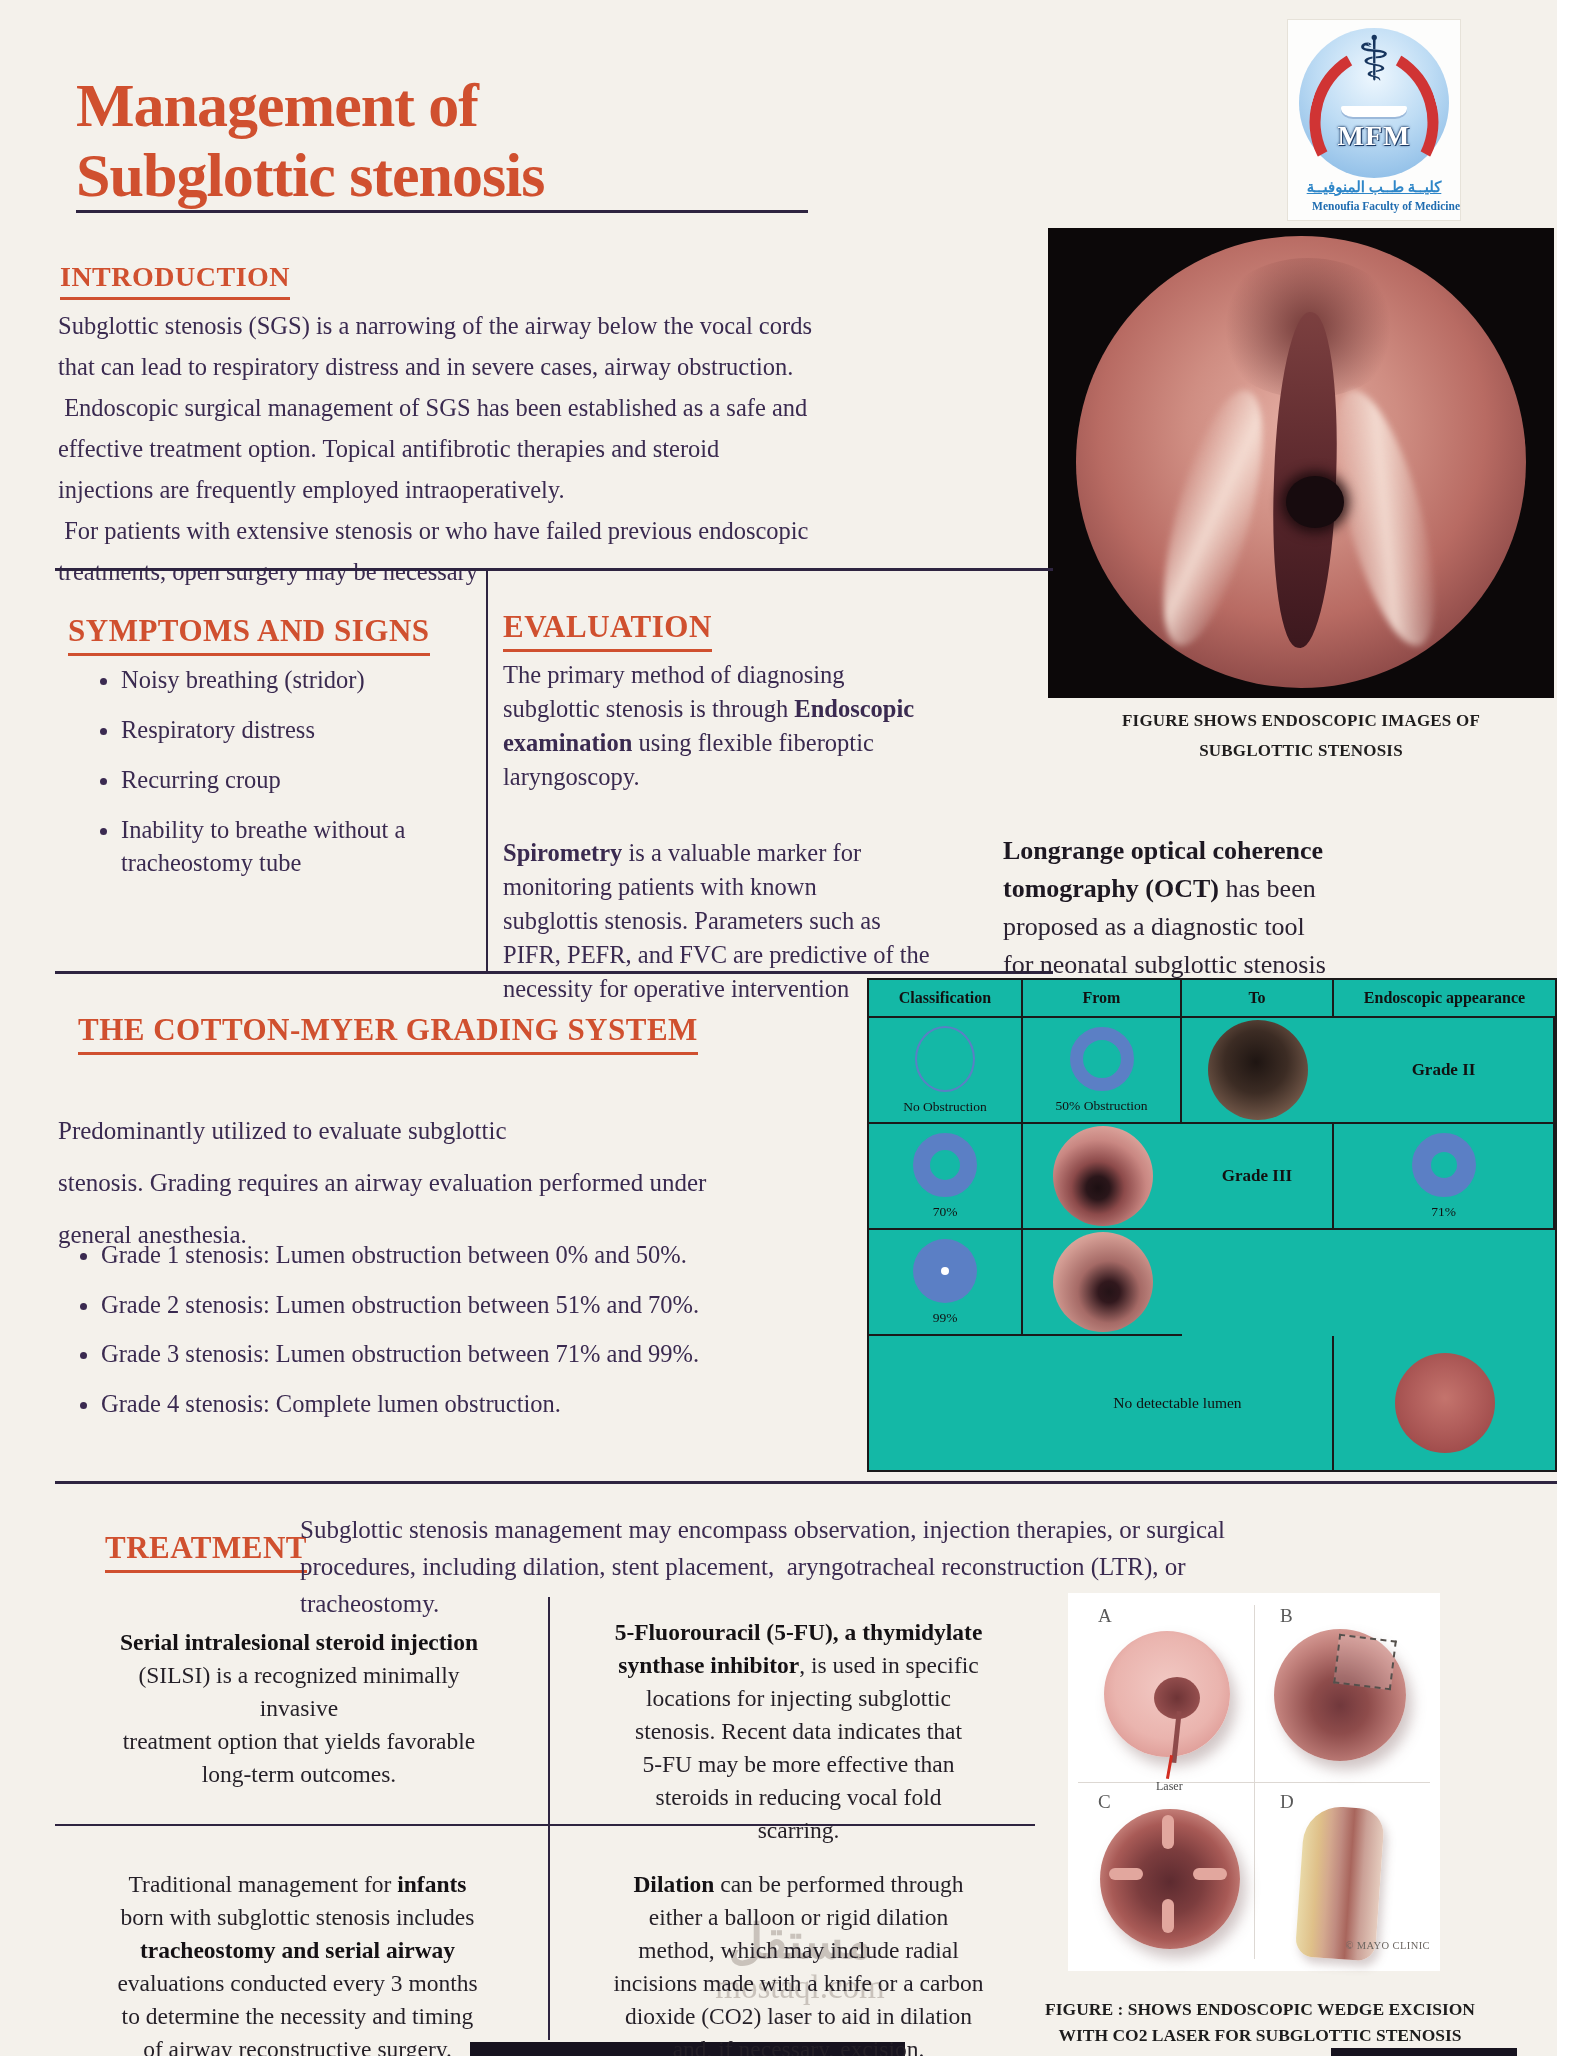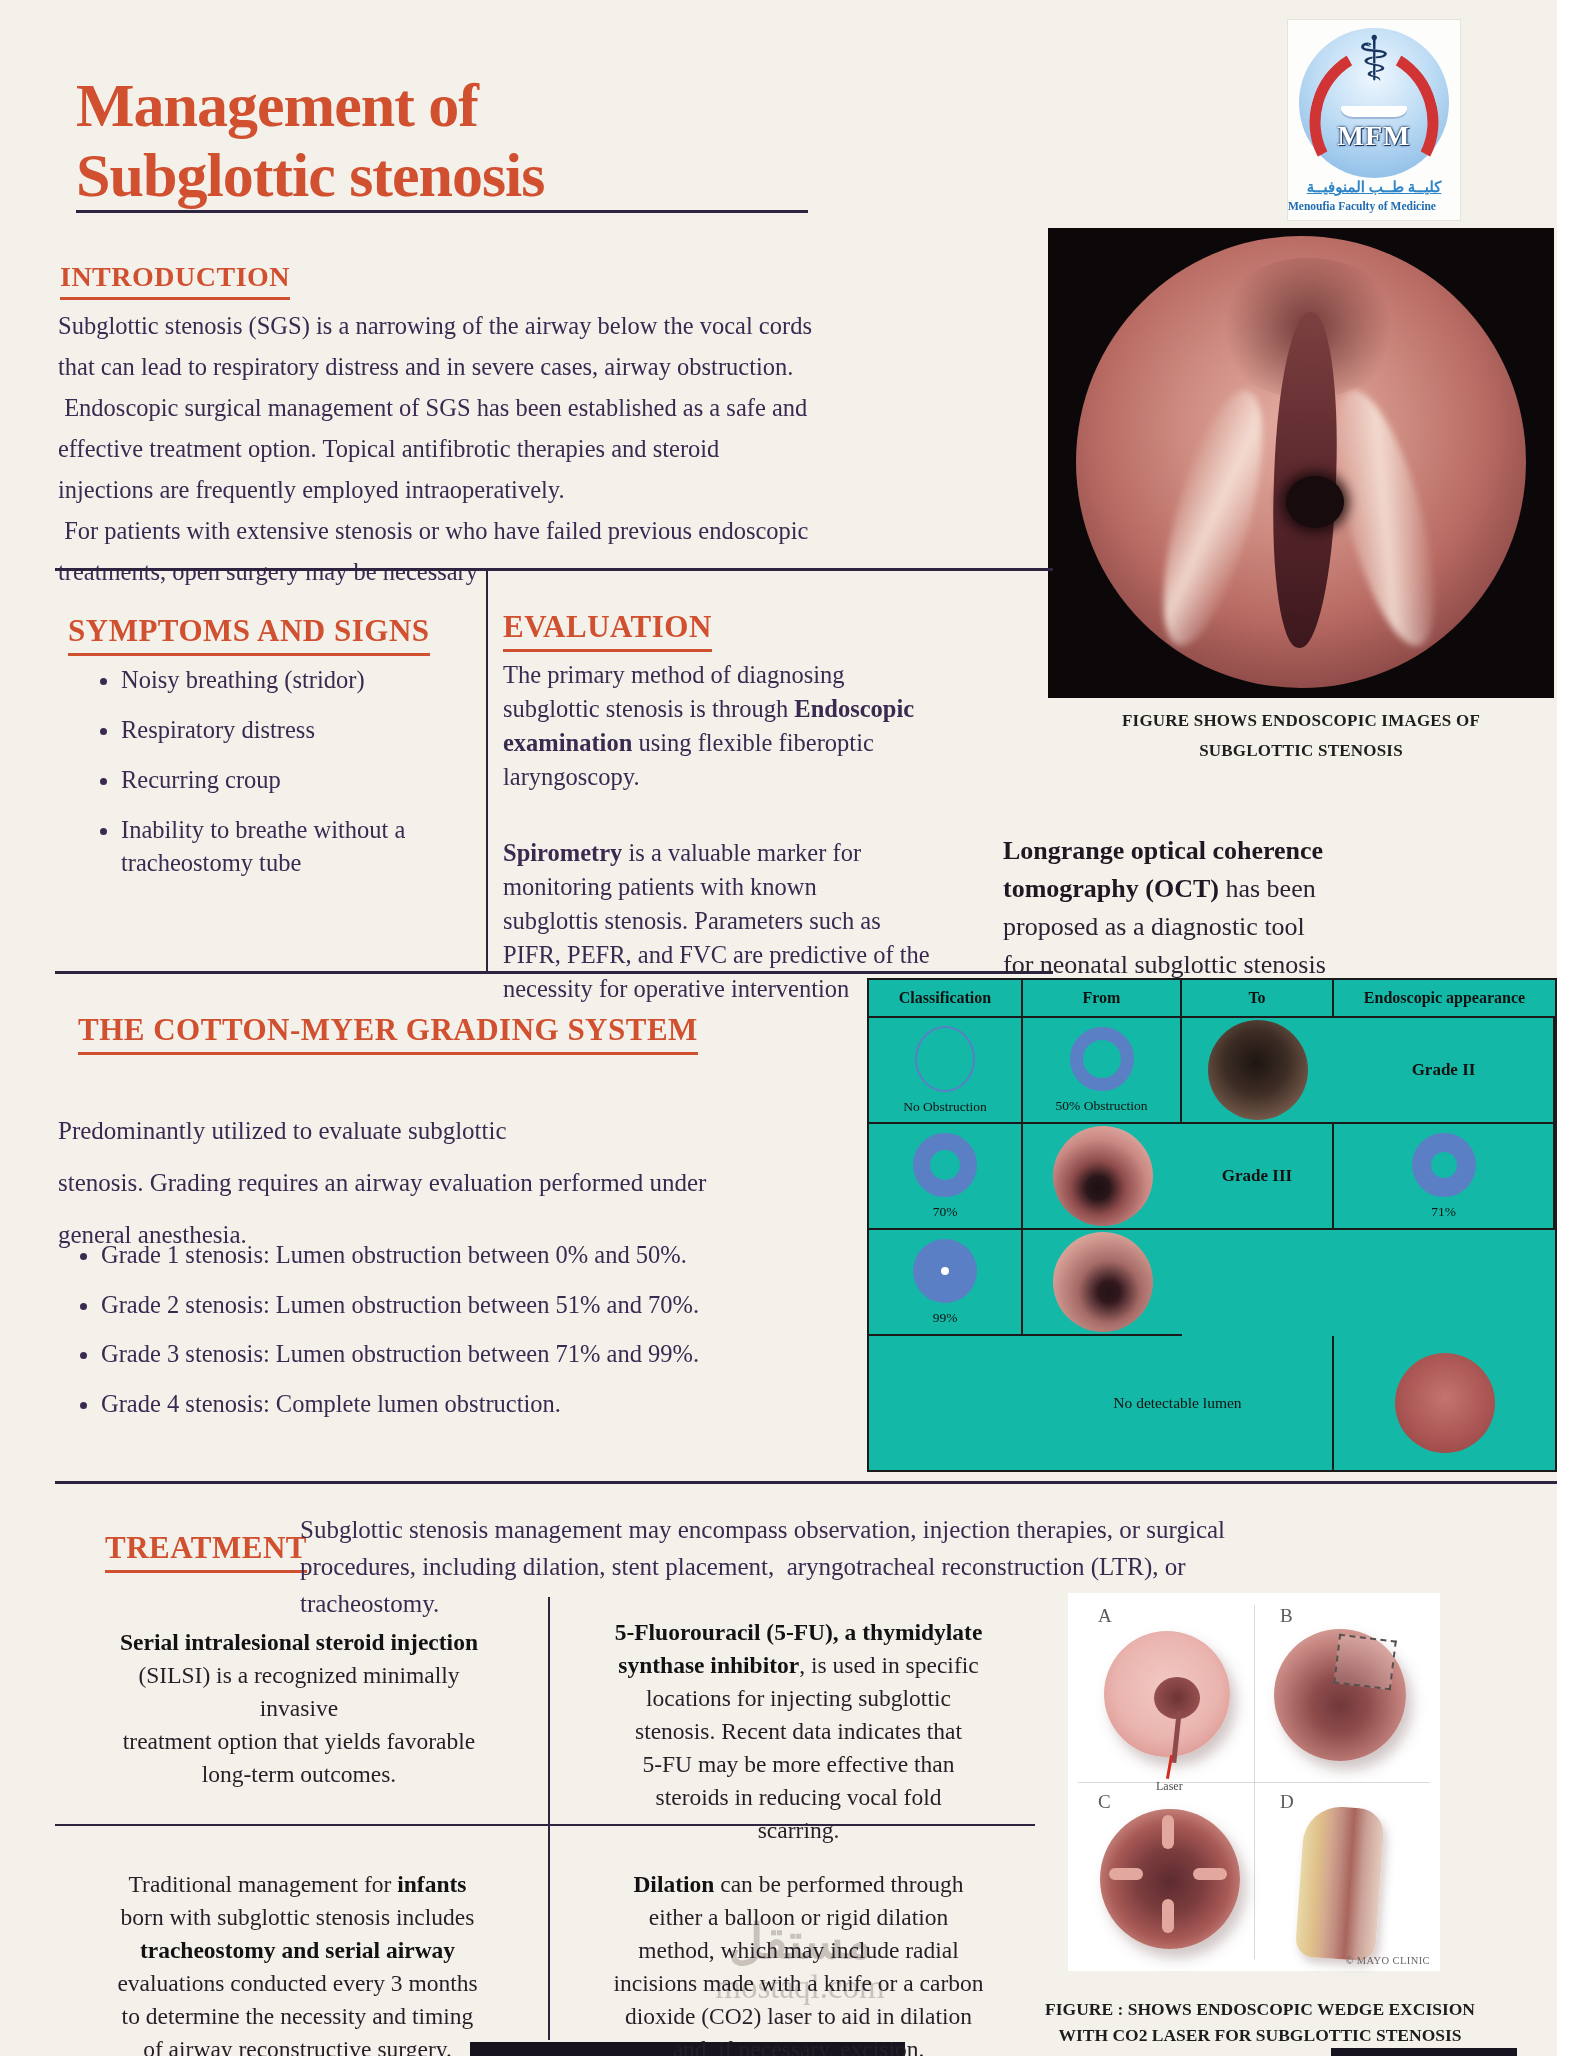--- a/index.html
+++ b/index.html
@@ -25,21 +25,21 @@
   .logo-crescent { position:absolute; width:112px; height:124px; border-radius:50%; border:11px solid transparent; }
   .logo-crescent.left  { left:22px; top:26px; border-left-color:#d03434; transform:rotate(16deg); }
   .logo-crescent.right { right:22px; top:26px; border-right-color:#d03434; transform:rotate(-16deg); }
   .logo-cad { position:absolute; left:0; right:0; top:2px; text-align:center; font-size:62px; color:#17355e; }
   .logo-book { position:absolute; left:50%; top:86px; width:66px; height:11px; margin-left:-33px; background:#ffffff;
     border-radius:2px 2px 12px 12px / 2px 2px 9px 9px; box-shadow:0 2px 0 #9cb9da; }
   .logo-mfm { position:absolute; left:0; right:0; top:100px; text-align:center; font-size:28px; font-weight:bold; color:#ffffff;
     letter-spacing:1px; text-shadow:0 0 3px #1d3b66, 0 0 2px #1d3b66, 1px 1px 0 #1d3b66; }
   .logo-ar { position:absolute; left:0; right:0; top:158px; text-align:center; font-size:15px; font-weight:bold;
     color:#2e86c8; text-decoration:underline; }
-  .logo-en { position:absolute; left:0; right:0; top:180px; text-align:left; font-size:11.5px; font-weight:bold; color:#1f6cb0; }
+  .logo-en { position:absolute; left:0; right:0; top:180px; text-align:right; font-size:11.5px; font-weight:bold; color:#1f6cb0; }
 
   
   .sec-head { position:absolute; font-weight:bold; color:#d0502f; letter-spacing:0.5px;
     border-bottom:3px solid #d0502f; padding-bottom:4px; }
 
   
   .intro-head { left:60px; top:238px; font-size:28px; }
   .intro-body { position:absolute; left:58px; top:280px; width:965px; font-size:24.5px; line-height:41px; }
 
   
@@ -149,21 +149,21 @@
     transform:rotate(7deg); background:rgba(255,255,255,0.18); }
   .mc-c { left:32px; top:216px; width:140px; height:140px;
     background:radial-gradient(circle at 50% 52%, #5d2b30 0%, #7c3d3e 32%, #a85a56 58%, #d6968e 82%, #e8b4aa 100%);
     box-shadow:6px 9px 14px rgba(120,90,90,0.35); }
   .mc-c-tab { position:absolute; width:12px; height:34px; border-radius:8px; background:#e2a79e; }
   .tab-n { left:94px; top:222px; } .tab-s { left:94px; top:306px; }
   .tab-w { left:52px; top:264px; transform:rotate(90deg); } .tab-e { left:136px; top:264px; transform:rotate(90deg); }
   .mc-d { position:absolute; left:232px; top:214px; width:80px; height:152px; border-radius:38px 26px 18px 18px;
     background:linear-gradient(90deg, #e9d9a8 0%, #dfc089 20%, #d4a98e 34%, #c08b80 48%, #a8655c 62%, #caa096 78%, #e6cdbf 100%);
     transform:rotate(4deg); box-shadow:4px 6px 10px rgba(120,90,90,0.3); }
-  .mayo-credit { position:absolute; right:10px; bottom:5px; font-size:10.5px; color:#6b6560; letter-spacing:0.4px; }
+  .mayo-credit { position:absolute; right:10px; bottom:20px; font-size:10.5px; color:#6b6560; letter-spacing:0.4px; }
   .mayo-cap { position:absolute; left:1045px; top:1996px; width:430px; text-align:center;
     font-size:17.5px; font-weight:bold; color:#1c1c1c; line-height:1.5; }
 
   
   .bar1 { position:absolute; left:470px; top:2042px; width:435px; height:14px; background:#17131f; }
   .bar2 { position:absolute; left:1331px; top:2048px; width:186px; height:8px; background:#17131f; }
 </style>
 </head>
 <body>
 

